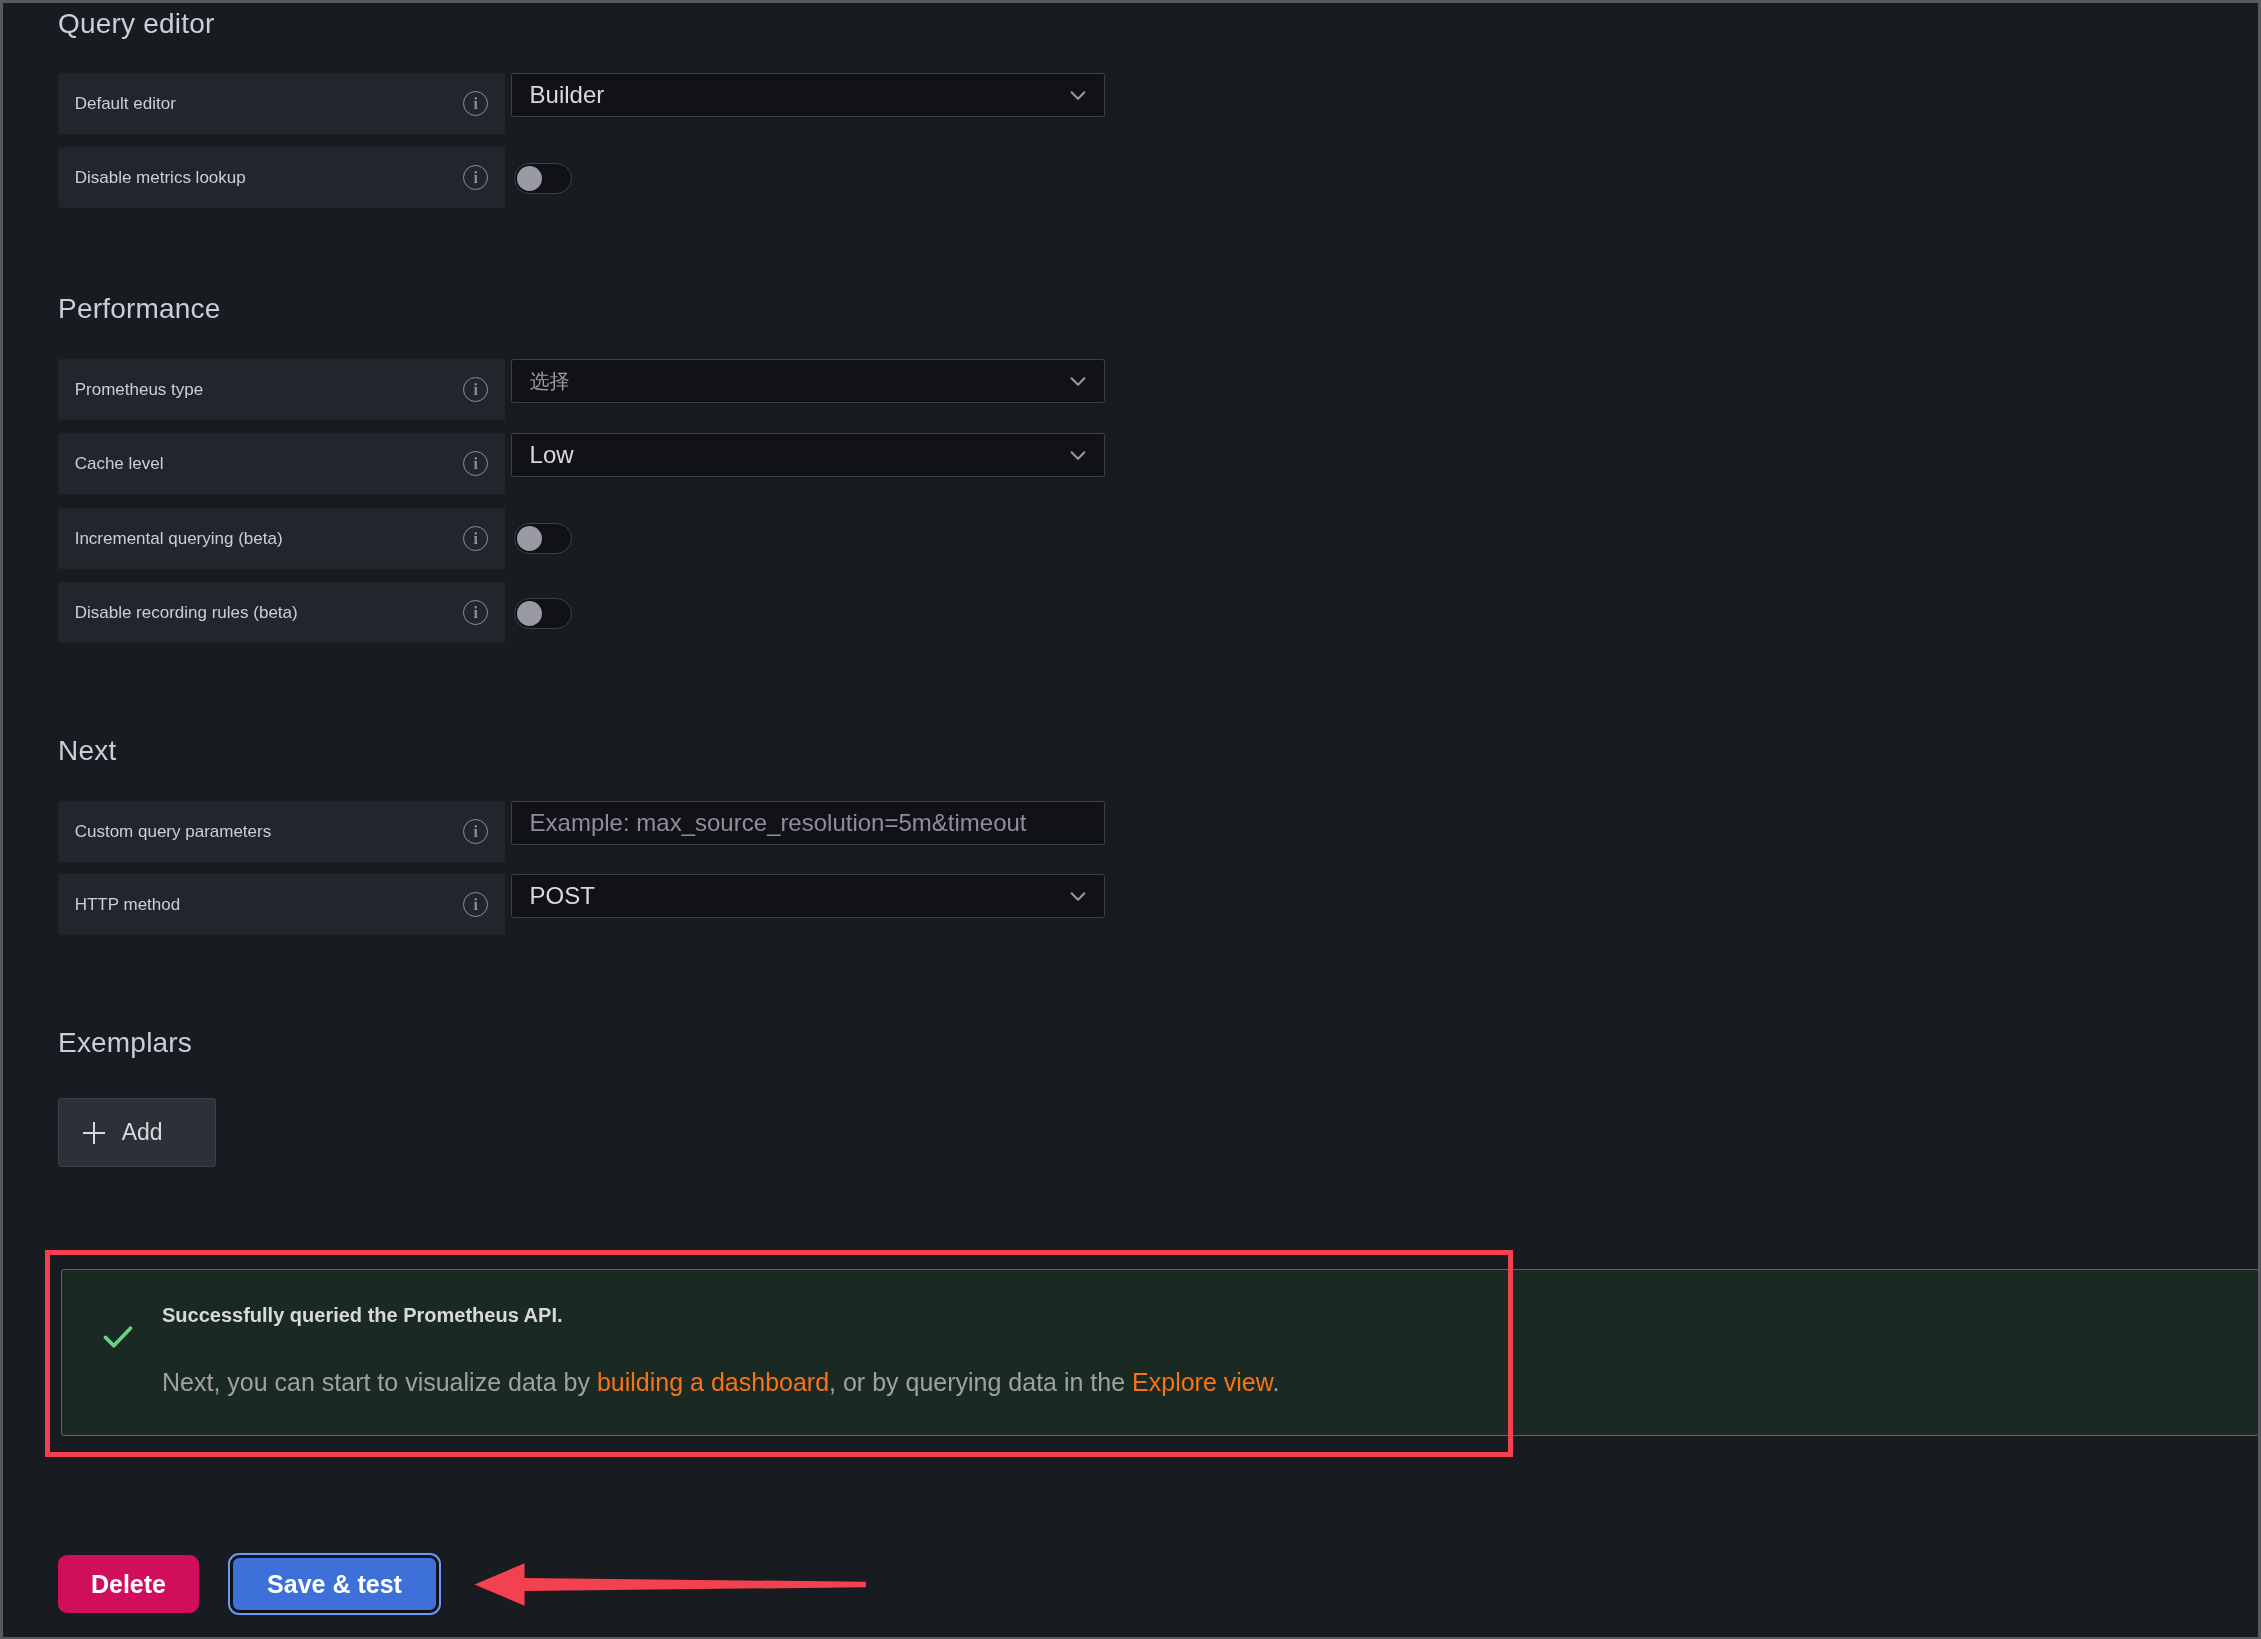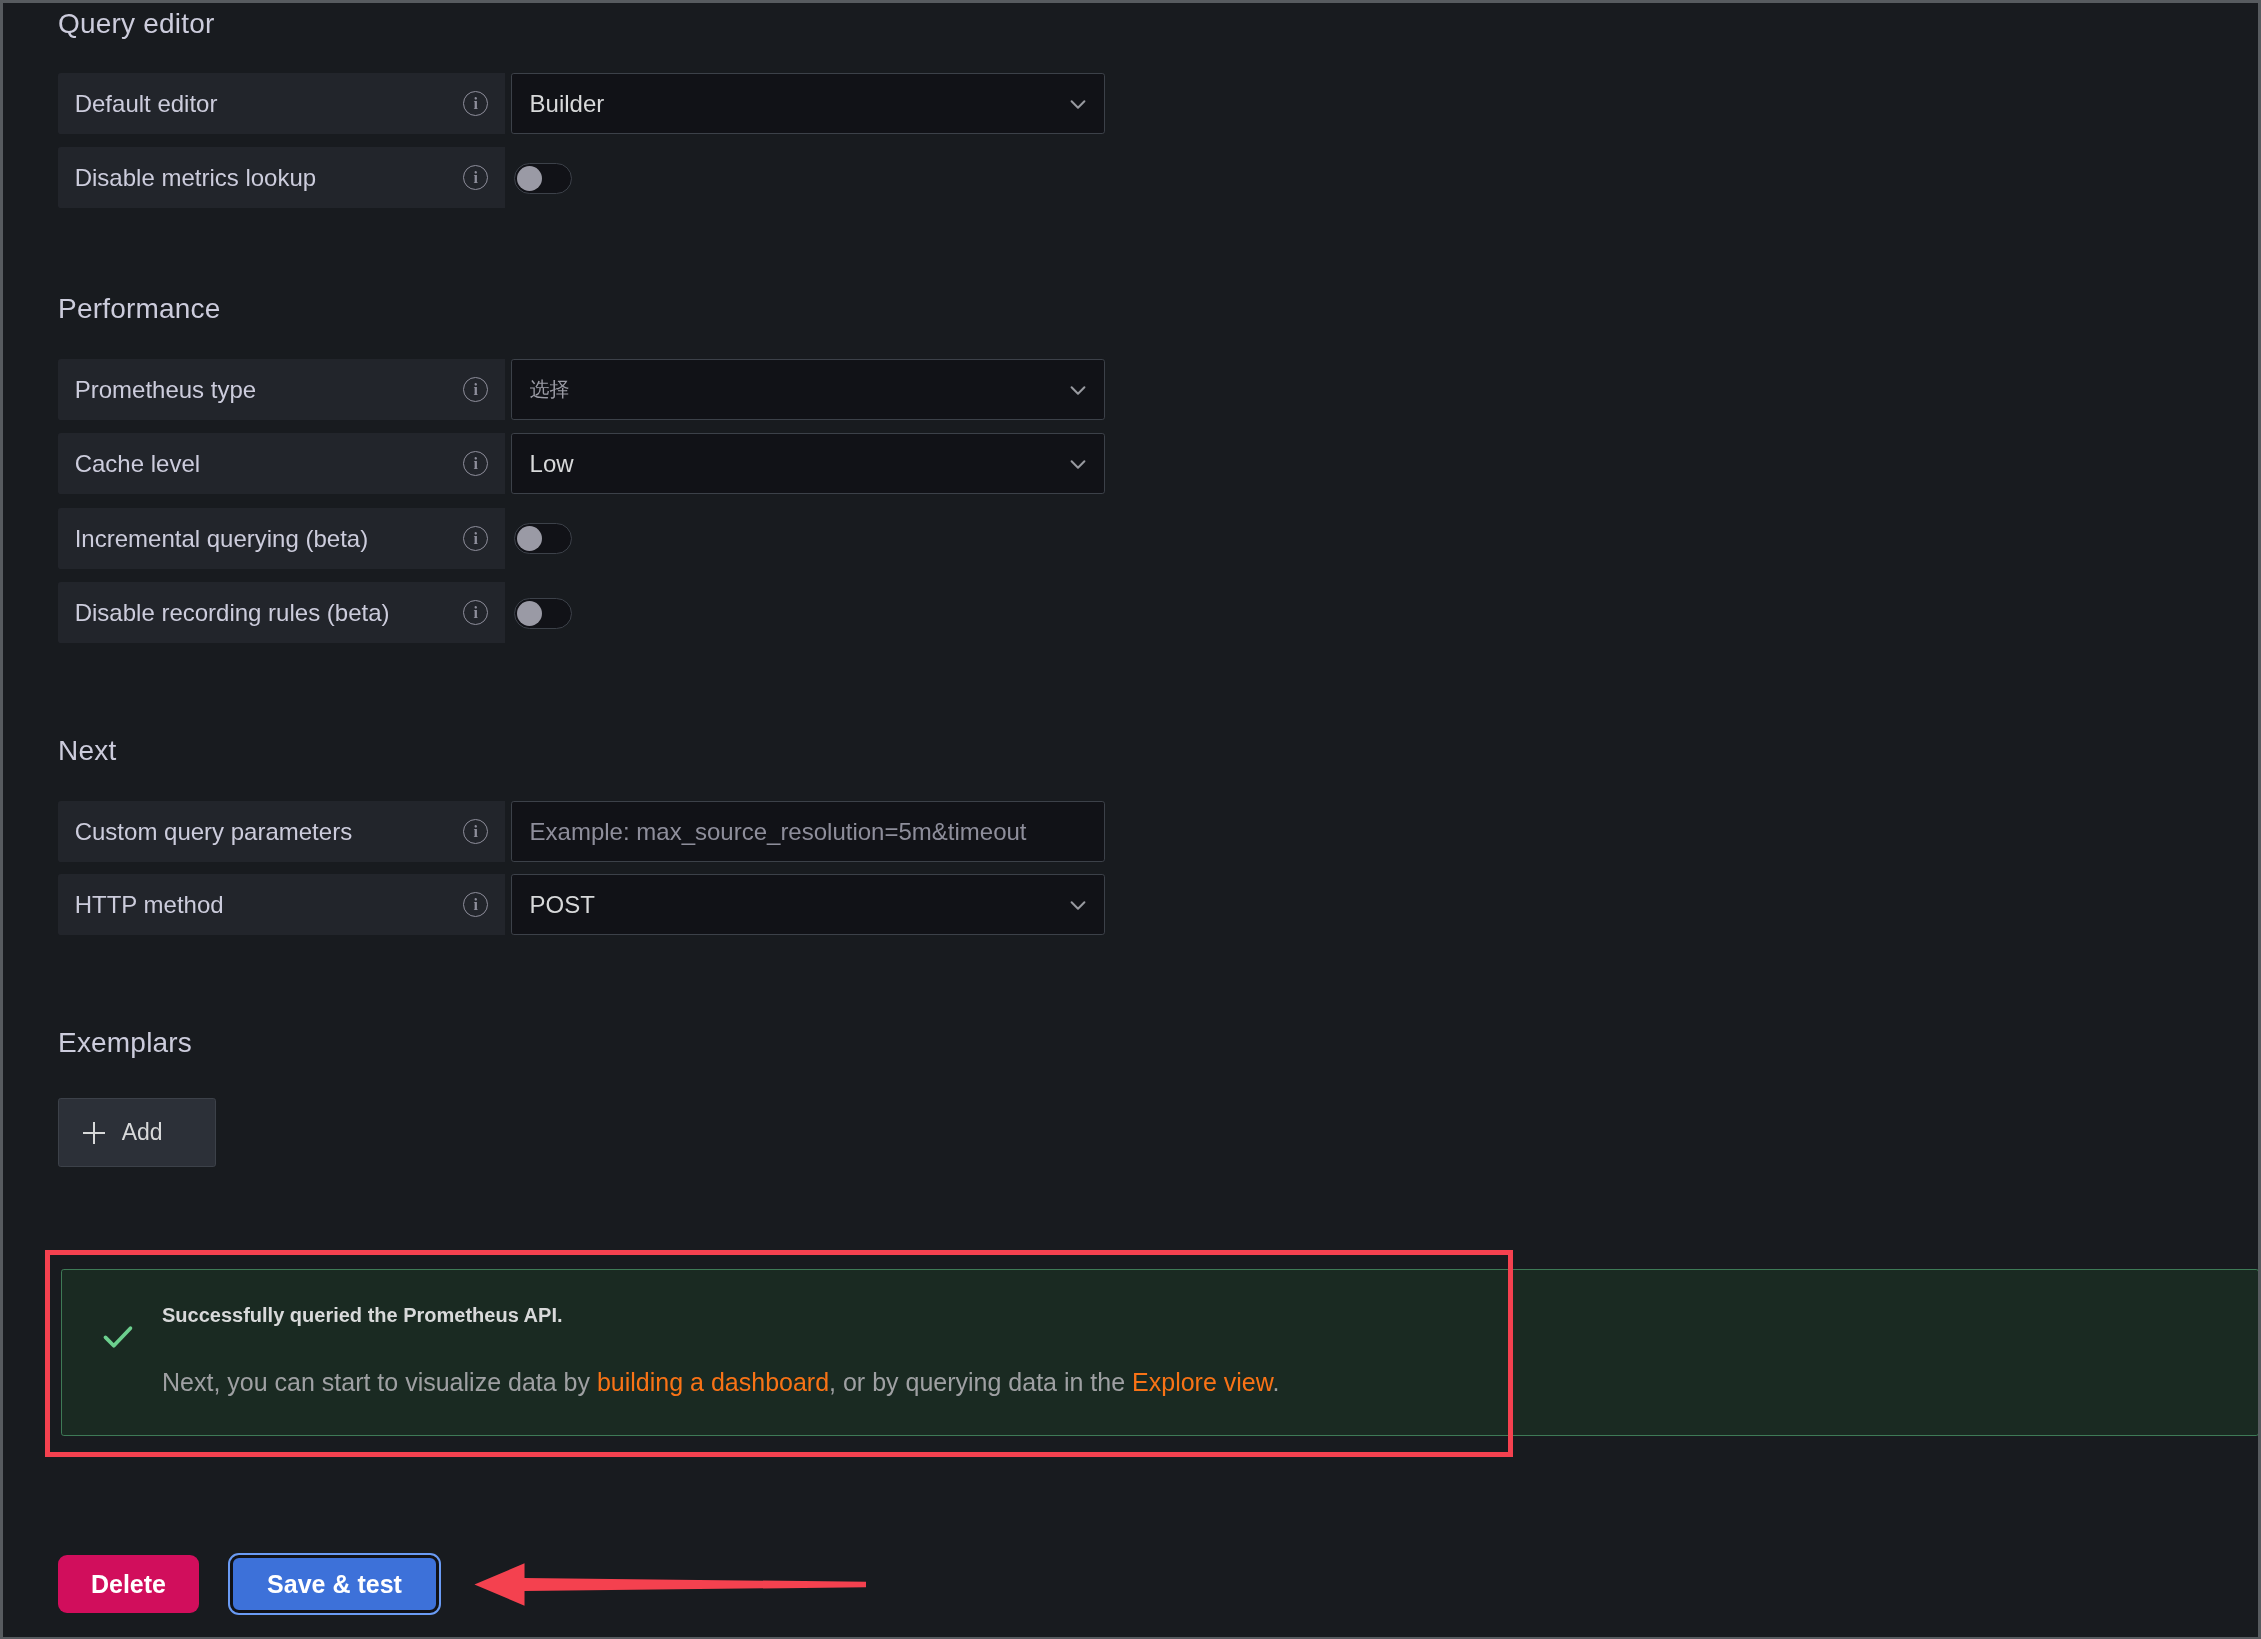--- a/index.html
+++ b/index.html
@@ -56,21 +56,21 @@
     align-items: center;
     justify-content: space-between;
     background: #22252b;
     border-radius: 2.8px 0 0 2.8px;
     padding: 0 16.7px 0 16.7px;
     box-sizing: border-box;
     height: 61px;
   }
   .field-label .lbl-text {
     color: #ccccdc;
-    font-size: 24px;
+    font-size: 17px;
     white-space: nowrap;
   }
   .info-icon {
     width: 25px;
     height: 25px;
     border-radius: 50%;
     border: 1.9px solid #8e8e9b;
     color: #8e8e9b;
     font-size: 16px;
     font-family: "Liberation Serif", serif;
@@ -81,21 +81,21 @@
     box-sizing: border-box;
     margin-left: 24px;
     flex: none;
     line-height: 1;
   }
   .info-icon::before { content: "i"; position: relative; top: 0px; }
 
   
   .control {
     position: absolute;
-    height: 61px;
+    height: 44px;
     background: #111217;
     border: 0.9px solid #3c4149;
     border-radius: 2.8px;
     box-sizing: border-box;
     display: flex;
     align-items: center;
     padding: 0 15px 0 17.6px;
     overflow: hidden;
   }
   .control .val {

